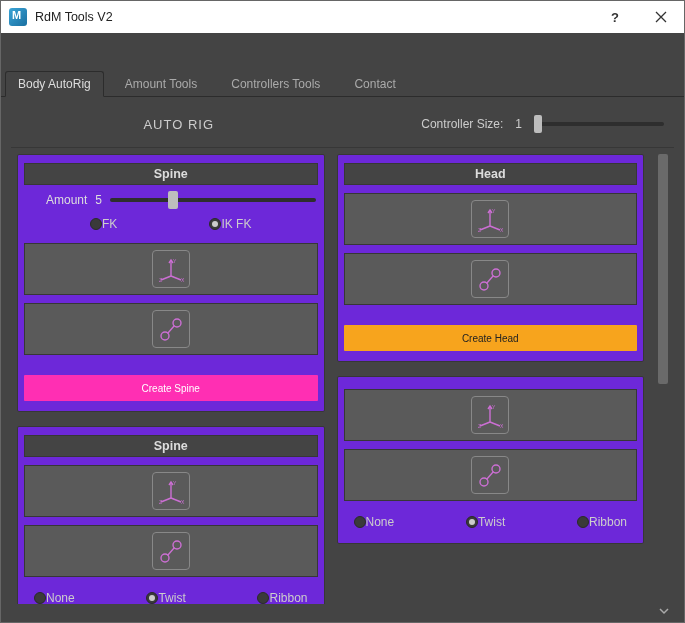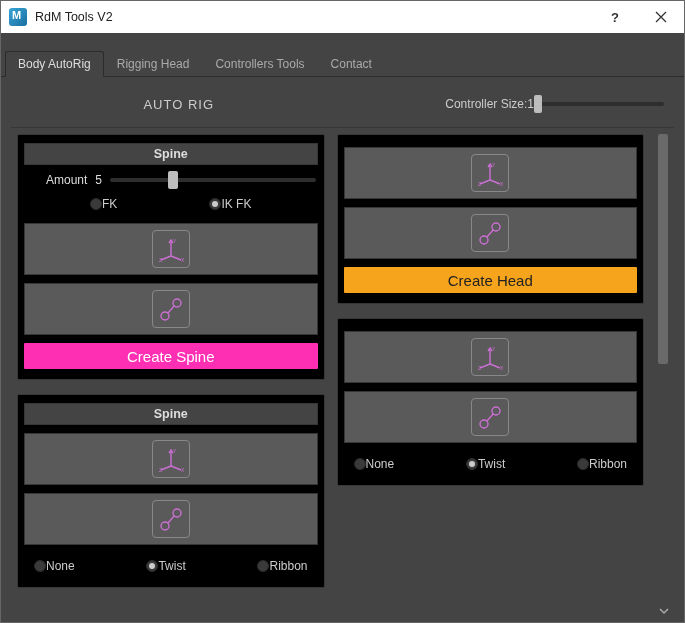--- a/index.html
+++ b/index.html
@@ -4,49 +4,49 @@
 <style>
   * { box-sizing: border-box; margin: 0; padding: 0; font-family: "Segoe UI", Tahoma, sans-serif; }
   body { background: #f0f0f0; width: 685px; height: 623px; overflow: hidden; }
   .window { width: 685px; height: 623px; background: #444444; display:flex; flex-direction:column; border:1px solid #666;}
   .titlebar { height: 32px; background: #ffffff; display:flex; align-items:center; padding:0 0 0 8px; font-size:12.5px; color:#222; }
   .titlebar .logo { width:18px; height:18px; background:linear-gradient(135deg,#3aa4d6,#1a6fa0); border-radius:3px; margin-right:8px; position:relative;}
   .titlebar .logo::after{content:"M"; color:#fff; font-size:11px; font-weight:bold; position:absolute; left:3px; top:1px;}
   .titlebar .title { flex:1; }
   .titlebar .winbtn { width:46px; height:32px; display:flex; align-items:center; justify-content:center; font-size:14px; color:#333; }
   .titlebar .help { font-size:13px; font-weight:bold;}
-  .tabbar { height:44px; background:#444; display:flex; align-items:flex-end; padding:0 4px; gap:0; border-bottom:1px solid #2c2c2c;}
+  .tabbar { height:44px; background:#444; display:flex; align-items:flex-end; padding:0 4px; gap:8px; border-bottom:1px solid #2c2c2c;margin-top:20px;}
   .tab { padding:5px 12px 5px 12px; font-size:12px; color:#aaa; border:1px solid transparent; border-bottom:none; cursor:pointer; border-radius:3px 3px 0 0;}
   .tab.active { background:#444; color:#ddd; border:1px solid #2c2c2c; border-bottom:1px solid #444; position:relative; top:1px;}
   .content { flex:1; background:#444; padding:10px 10px 4px 10px; display:flex; flex-direction:column; overflow:hidden;}
   .toprow { display:flex; align-items:center; height:34px; padding:0 4px 0 4px; margin-bottom:6px;}
   .autorig-label { flex:0 0 50%; text-align:center; font-size:13px; font-weight:normal; letter-spacing:1px; color:#ccc; }
-  .ctrlsize { flex:0 0 50%; display:flex; align-items:center; justify-content:flex-end; gap:0; padding-right:6px;}
+  .ctrlsize { flex:0 0 50%; display:flex; align-items:center; justify-content:flex-end; gap:12px; padding-right:6px;}
   .ctrlsize-label{ font-size:12px; color:#ccc;}
   .ctrlsize .track{ width:130px; height:4px; background:#2e2e2e; border-radius:2px; position:relative;}
   .ctrlsize .thumb{ width:8px; height:18px; background:#bdbdbd; border-radius:2px; position:absolute; top:-7px; left:0;}
   .scrollarea{ flex:1; display:flex; gap:12px; padding:6px 4px 0 6px; position:relative; overflow:hidden; border-top:1px solid #373737;}
   .col { flex:1; display:flex; flex-direction:column; gap:14px; }
   .vscroll{ width:14px; background:#444; position:relative;}
   .vscroll .bar{ width:10px; margin-left:2px; background:#6a6a6a; border-radius:2px; height:230px; position:absolute; top:0;}
-  .panel{ border:1px solid #373737; background:#000000; border-radius:2px; padding:8px 6px 10px 6px;}
+  .panel{ border:1px solid #373737; background:#6d28d9; border-radius:2px; padding:8px 6px 10px 6px;}
   .sect-head{ border:1px solid #373737; text-align:center; font-size:12.5px; font-weight:bold; color:#ddd; padding:3px 0; margin-bottom:8px; background:#444;}
   .amount-row{ display:flex; align-items:center; gap:8px; padding:0 2px 6px 2px;margin-left:18px;}
   .amount-label{ font-size:12px; color:#ddd; padding-left:2px;}
   .amount-val{ font-size:12px; color:#ddd;}
   .slider{ flex:1; height:4px; background:#2e2e2e; border-radius:2px; position:relative;}
   .slider .thumb{ width:10px; height:18px; background:#bdbdbd; border-radius:2px; position:absolute; top:-7px; left:28%;}
   .radio-row{ display:flex; justify-content:space-around; padding:4px 20px 4px 20px;}
   .radio-row.three{ justify-content:space-between; padding:4px 10px;}
   .radio{ display:flex; align-items:center; gap:0; font-size:12px; color:#ccc;}
   .radio .dot{ width:12px; height:12px; border-radius:50%; border:1px solid #2a2a2a; background:#3a3a3a; position:relative;}
   .radio.checked .dot::after{content:""; width:6px; height:6px; background:#ccc; border-radius:50%; position:absolute; left:2px; top:2px;}
   .iconbox{ background:#5a5a5a; border:1px solid #373737; height:52px; display:flex; align-items:center; justify-content:center; margin-top:8px;}
   .iconinner{ width:38px; height:38px; border:1px solid #888; border-radius:4px; display:flex; align-items:center; justify-content:center; background:#5a5a5a;}
-  .create-btn{ height:26px; display:flex; align-items:center; justify-content:center; font-size:15px; color:#fff; margin-top:8px; border-radius:1px; cursor:pointer;}
+  .create-btn{ height:26px; display:flex; align-items:center; justify-content:center; font-size:10px; color:#fff; margin-top:20px; border-radius:1px; cursor:pointer;}
   .create-spine{ background:#ff2fb3;}
   .create-head{ background:#f7a41d; color:#222;}
   .panel.head{ padding-bottom:10px;}
   svg{ display:block;}
   .bottom-scroll{ height:14px; display:flex; align-items:center; justify-content:flex-end; padding-right:4px;}
 </style>
 </head>
 <body>
 
 <div class="window">
@@ -57,21 +57,21 @@
     <div class="winbtn help">?</div>
     <div class="winbtn">
       <svg width="12" height="12" viewBox="0 0 12 12">
           <path d="M1 1 L11 11 M11 1 L1 11" stroke="#333" stroke-width="1.3"></path>
         </svg>
     </div>
   </div>
 
   <div class="tabbar">
     <div class="tab active">Body AutoRig</div>
-    <div class="tab">Rigging Head</div>
+    <div class="tab">Amount Tools</div>
     <div class="tab">Controllers Tools</div>
     <div class="tab">Contact</div>
   </div>
 
   <div class="content">
 
     <div class="toprow">
       <div class="autorig-label">AUTO RIG</div>
       <div class="ctrlsize">
         <span class="ctrlsize-label">Controller Size:</span>
@@ -178,20 +178,21 @@
                 <span>Ribbon</span>
               </div>
           </div>
         </div>
 
       </div>
 
       <div class="col">
 
         <div class="panel head">
+          <div class="sect-head">Head</div>
           <div class="iconbox" style="margin-top:4px;">
             <div class="iconinner">
               <svg width="30" height="30" viewBox="0 0 30 30">
                 <g stroke="#cc6fd4" stroke-width="1.4" fill="none">
                   <path d="M15 22 L15 6"></path>
                     <path d="M13 9 L15 6 L17 9"></path>
                   <path d="M15 22 L5 26"></path>
                     <path d="M15 22 L25 26"></path>
                 </g>
                 <text x="17" y="9" fill="#cc6fd4" font-size="5">Y</text>

